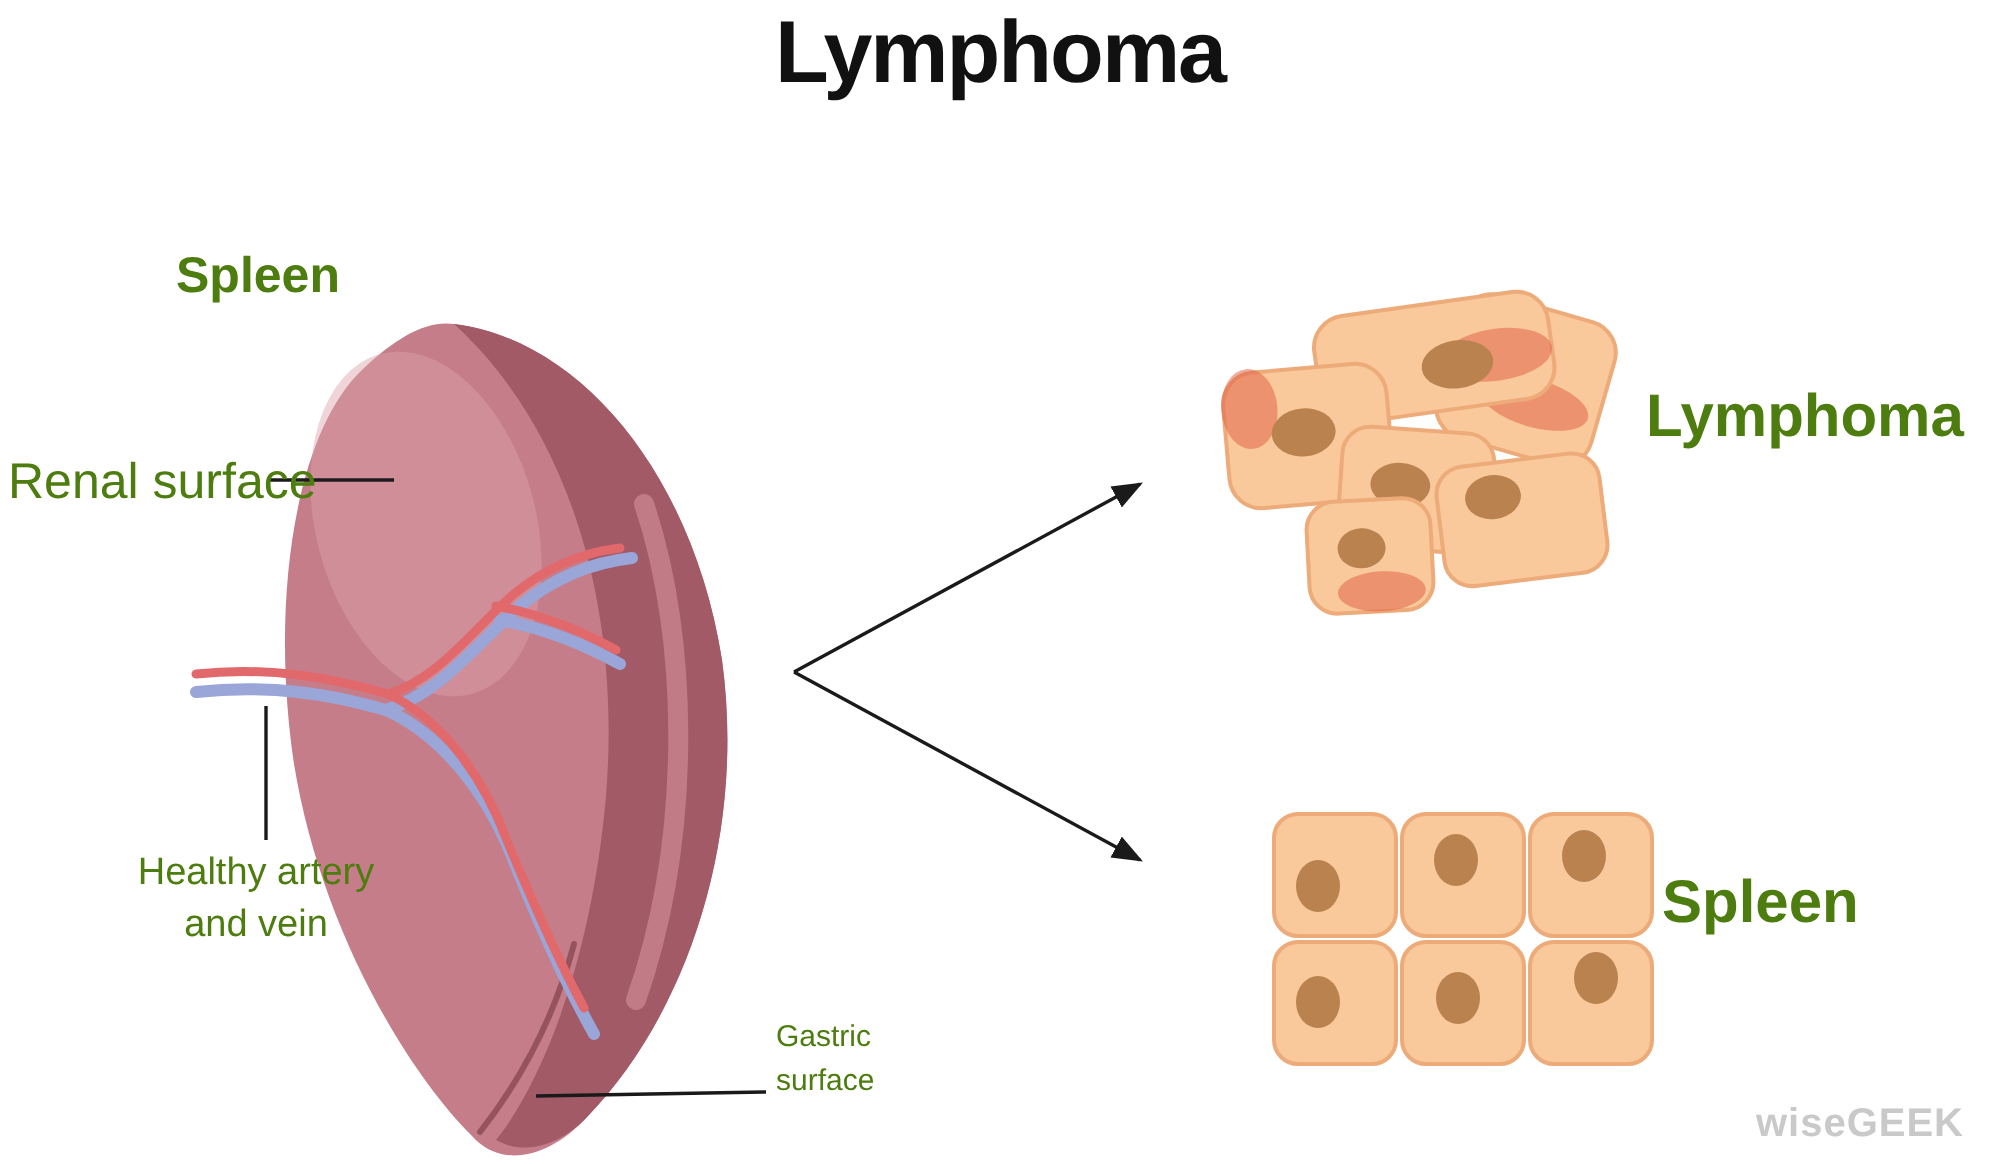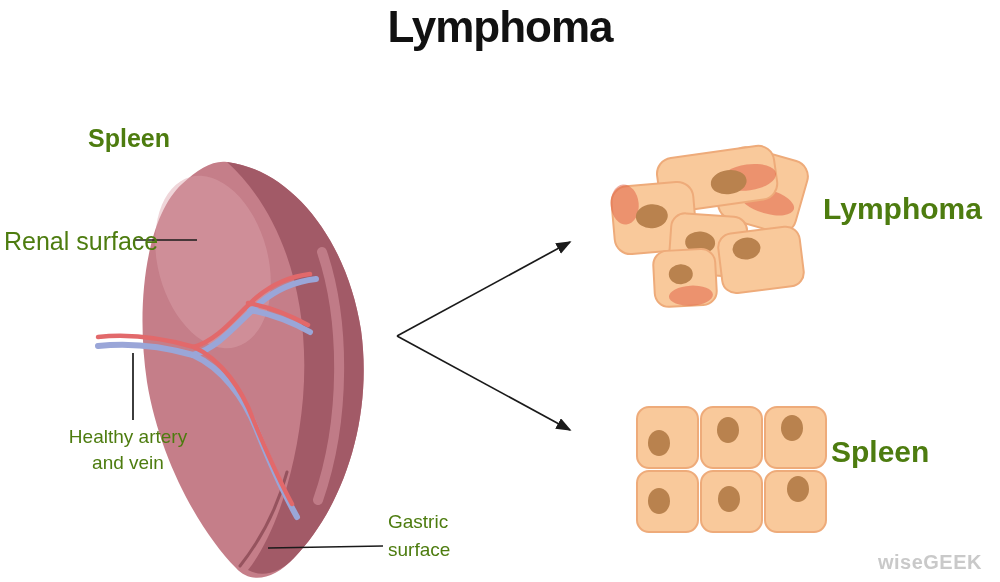--- a/index.html
+++ b/index.html
@@ -8,21 +8,21 @@
     overflow:hidden;font-family:"Liberation Sans", sans-serif;color:#1d1d1d;
   }
   .title{
     position:absolute;top:2px;left:0;right:0;text-align:center;
     font-size:44px;font-weight:800;letter-spacing:-1px;color:#111;
   }
   .label{position:absolute;color:#4d7c0f;}
   .spleen-label{left:88px;top:124px;font-size:25px;font-weight:700;}
   .renal-label{left:4px;top:227px;font-size:25px;font-weight:400;}
   .splenic-label{left:58px;top:424px;width:140px;text-align:center;font-size:19px;font-weight:400;line-height:1.35;}
-  .gastric-label{left:388px;top:508px;width:80px;font-size:19px;font-weight:400;line-height:1.45;}
+  .gastric-label{left:388px;top:508px;width:80px;font-size:15px;font-weight:400;line-height:1.45;}
   .lymphoma-label{left:823px;top:192px;font-size:30px;font-weight:700;}
   .healthy-label{left:831px;top:435px;font-size:30px;font-weight:700;}
   .watermark{
     position:absolute;right:18px;bottom:8px;font-size:20px;font-weight:700;
     color:var(--watermark_color);letter-spacing:0.5px;
   }
   svg{position:absolute;top:0;left:0;}
   .spleen-body{fill:var(--spleen_body);}
   .spleen-ridge{fill:var(--spleen_ridge);}
   .spleen-highlight{fill:var(--spleen_highlight);opacity:.45;}

